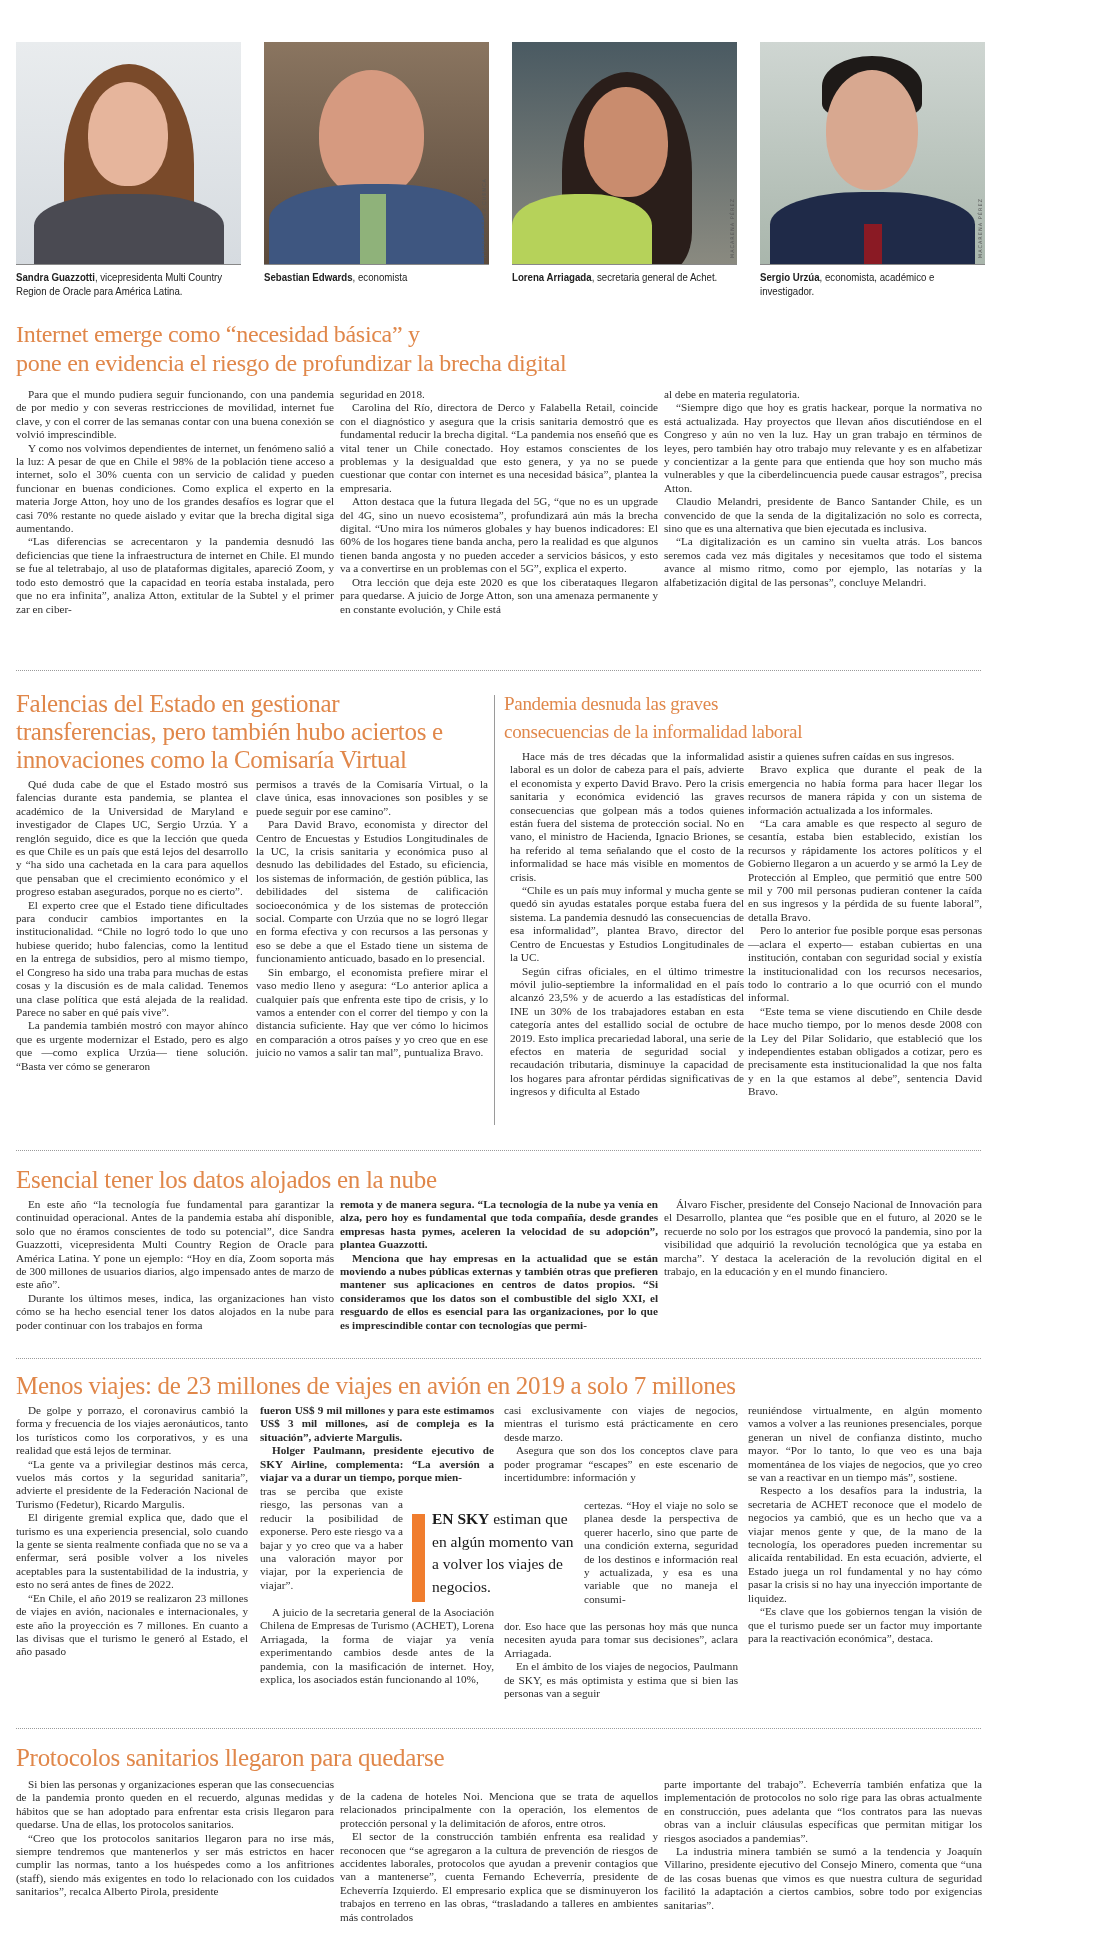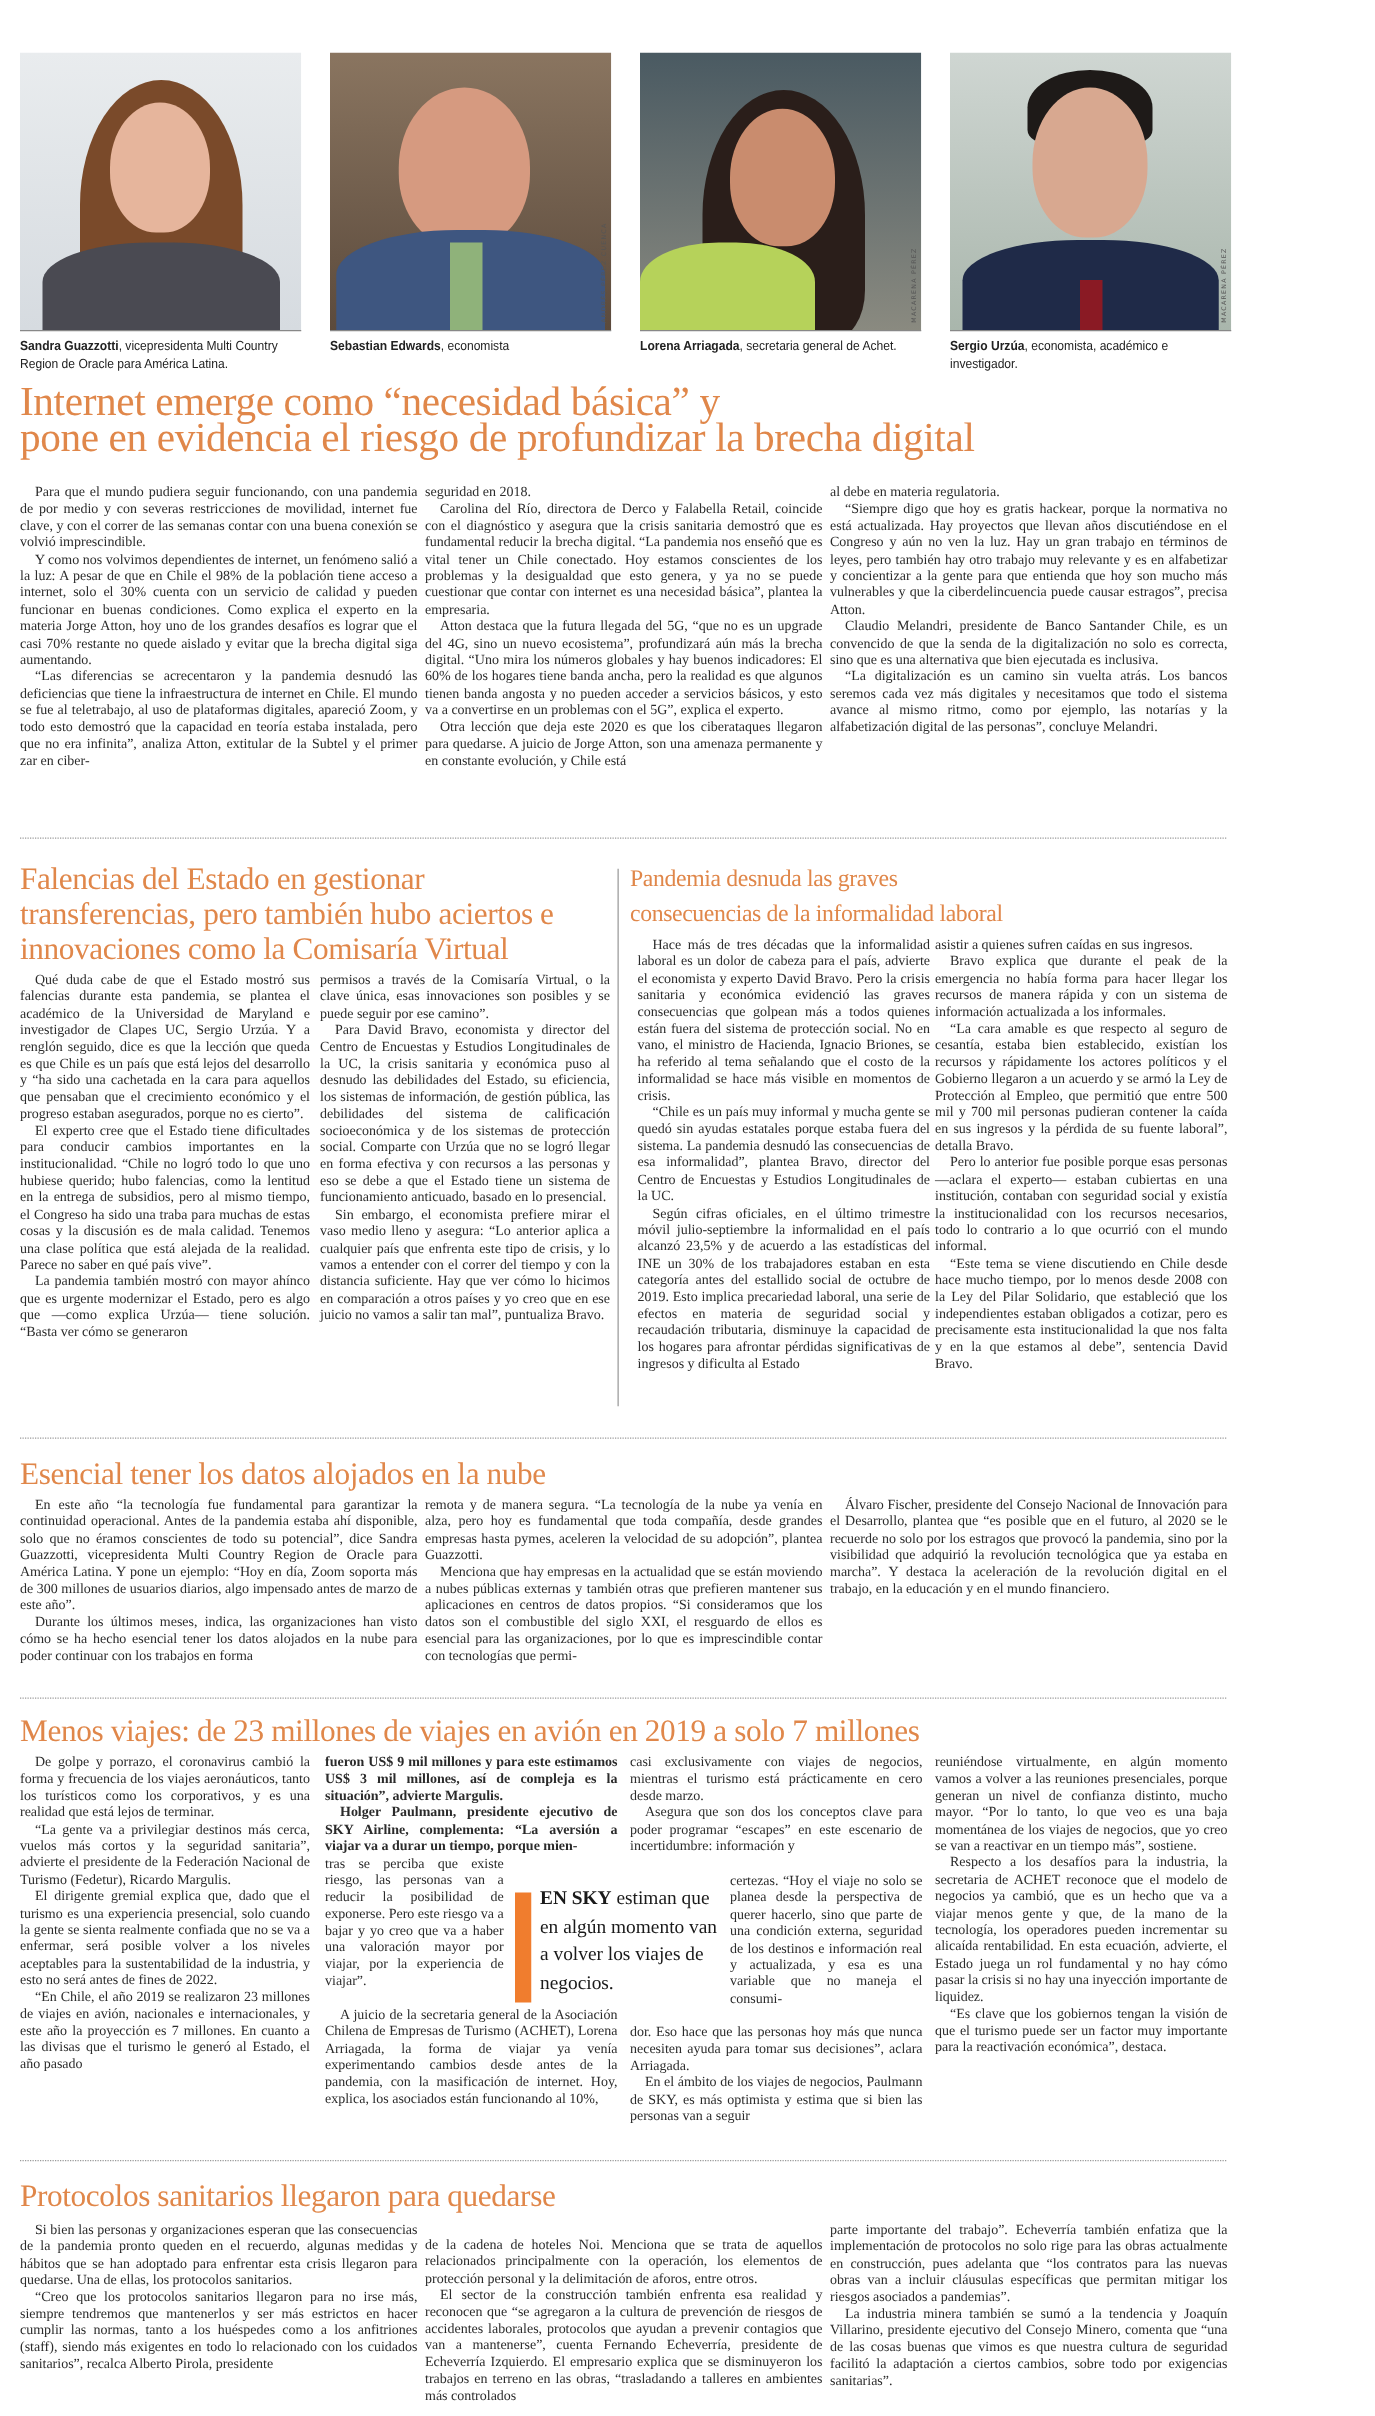--- a/index.html
+++ b/index.html
@@ -73,21 +73,21 @@
         <div class="hair" style="left:62px;top:14px;width:100px;height:60px;background:#1e1a18"></div>
         <div class="head" style="left:66px;top:28px;width:92px;height:120px;background:#d8a890"></div>
         <div class="body" style="left:10px;width:205px;height:72px;background:#1f2a48"></div>
         <div style="position:absolute;left:104px;bottom:0;width:18px;height:40px;background:#8a1a24"></div>
         <div class="credit">MACARENA PÉREZ</div>
       </div>
       <div class="caption"><b>Sergio Urzúa</b><span>, economista, académico e investigador.</span></div>
     </div>
   </div>
 
-  <h2 class="hl" style="left:16px;top:308px;font-size:33px;line-height:29px;">
+  <h2 class="hl" style="left:16px;top:320px;font-size:24px;line-height:29px;">
     <span>Internet emerge como “necesidad básica” y</span><br>
     <span>pone en evidencia el riesgo de profundizar la brecha digital</span>
   </h2>
   <div class="col" style="left:16px;top:388px;width:318px;">
     <p>Para que el mundo pudiera seguir funcionando, con una pandemia de por medio y con severas restricciones de movilidad, internet fue clave, y con el correr de las semanas contar con una buena conexión se volvió imprescindible.</p>
     <p>Y como nos volvimos dependientes de internet, un fenómeno salió a la luz: A pesar de que en Chile el 98% de la población tiene acceso a internet, solo el 30% cuenta con un servicio de calidad y pueden funcionar en buenas condiciones. Como explica el experto en la materia Jorge Atton, hoy uno de los grandes desafíos es lograr que el casi 70% restante no quede aislado y evitar que la brecha digital siga aumentando.</p>
     <p>“Las diferencias se acrecentaron y la pandemia desnudó las deficiencias que tiene la infraestructura de internet en Chile. El mundo se fue al teletrabajo, al uso de plataformas digitales, apareció Zoom, y todo esto demostró que la capacidad en teoría estaba instalada, pero que no era infinita”, analiza Atton, extitular de la Subtel y el primer zar en ciber-</p>
   </div>
   <div class="col" style="left:340px;top:388px;width:318px;">
     <p class="cont">seguridad en 2018.</p>
@@ -136,21 +136,21 @@
     <p>Pero lo anterior fue posible porque esas personas —aclara el experto— estaban cubiertas en una institución, contaban con seguridad social y existía la institucionalidad con los recursos necesarios, todo lo contrario a lo que ocurrió con el mundo informal.</p>
     <p>“Este tema se viene discutiendo en Chile desde hace mucho tiempo, por lo menos desde 2008 con la Ley del Pilar Solidario, que estableció que los independientes estaban obligados a cotizar, pero es precisamente esta institucionalidad la que nos falta y en la que estamos al debe”, sentencia David Bravo.</p>
   </div>
   <div class="rule" style="top:1150px"></div>
 
   <h2 class="hl" style="left:16px;top:1166px;font-size:25px;line-height:28px;">Esencial tener los datos alojados en la nube</h2>
   <div class="col" style="left:16px;top:1198px;width:318px;">
     <p>En este año “la tecnología fue fundamental para garantizar la continuidad operacional. Antes de la pandemia estaba ahí disponible, solo que no éramos conscientes de todo su potencial”, dice Sandra Guazzotti, vicepresidenta Multi Country Region de Oracle para América Latina. Y pone un ejemplo: “Hoy en día, Zoom soporta más de 300 millones de usuarios diarios, algo impensado antes de marzo de este año”.</p>
     <p>Durante los últimos meses, indica, las organizaciones han visto cómo se ha hecho esencial tener los datos alojados en la nube para poder continuar con los trabajos en forma</p>
   </div>
-  <div class="col" style="left:340px;top:1198px;width:318px;">
+  <div class="col" style="left:340px;top:1198px;width:318px;font-weight:bold;">
     <p class="cont">remota y de manera segura. “La tecnología de la nube ya venía en alza, pero hoy es fundamental que toda compañía, desde grandes empresas hasta pymes, aceleren la velocidad de su adopción”, plantea Guazzotti.</p>
     <p>Menciona que hay empresas en la actualidad que se están moviendo a nubes públicas externas y también otras que prefieren mantener sus aplicaciones en centros de datos propios. “Si consideramos que los datos son el combustible del siglo XXI, el resguardo de ellos es esencial para las organizaciones, por lo que es imprescindible contar con tecnologías que permi-</p>
   </div>
   <div class="col" style="left:664px;top:1198px;width:318px;">
     <p>Álvaro Fischer, presidente del Consejo Nacional de Innovación para el Desarrollo, plantea que “es posible que en el futuro, al 2020 se le recuerde no solo por los estragos que provocó la pandemia, sino por la visibilidad que adquirió la revolución tecnológica que ya estaba en marcha”. Y destaca la aceleración de la revolución digital en el trabajo, en la educación y en el mundo financiero.</p>
   </div>
   <div class="rule" style="top:1358px"></div>
 
   <h2 class="hl" style="left:16px;top:1372px;font-size:25px;line-height:28px;">Menos viajes: de 23 millones de viajes en avión en 2019 a solo 7 millones</h2>
   <div class="col" style="left:16px;top:1404px;width:232px;">

